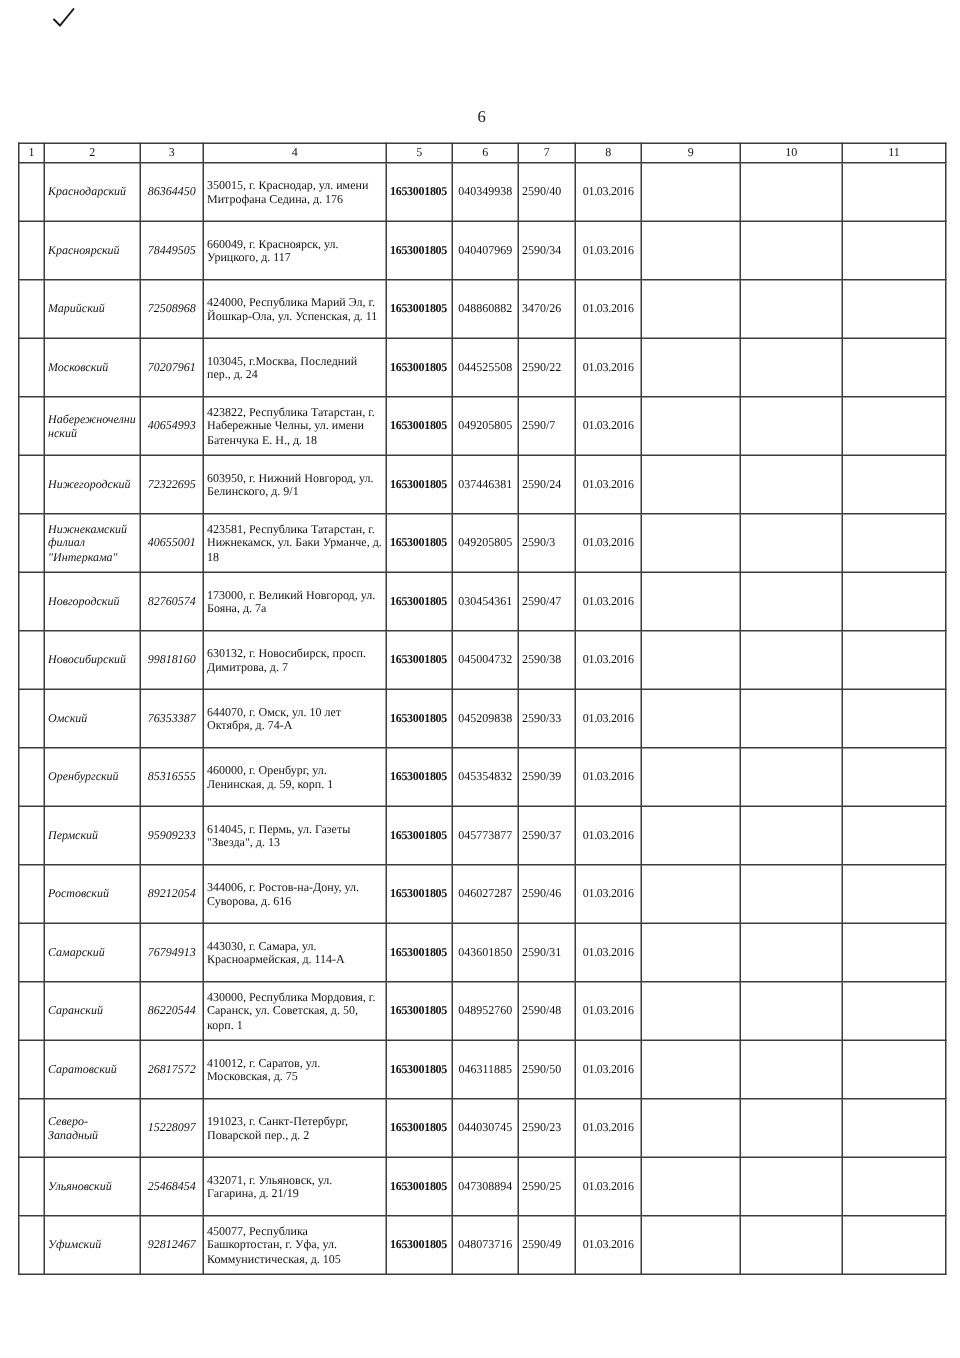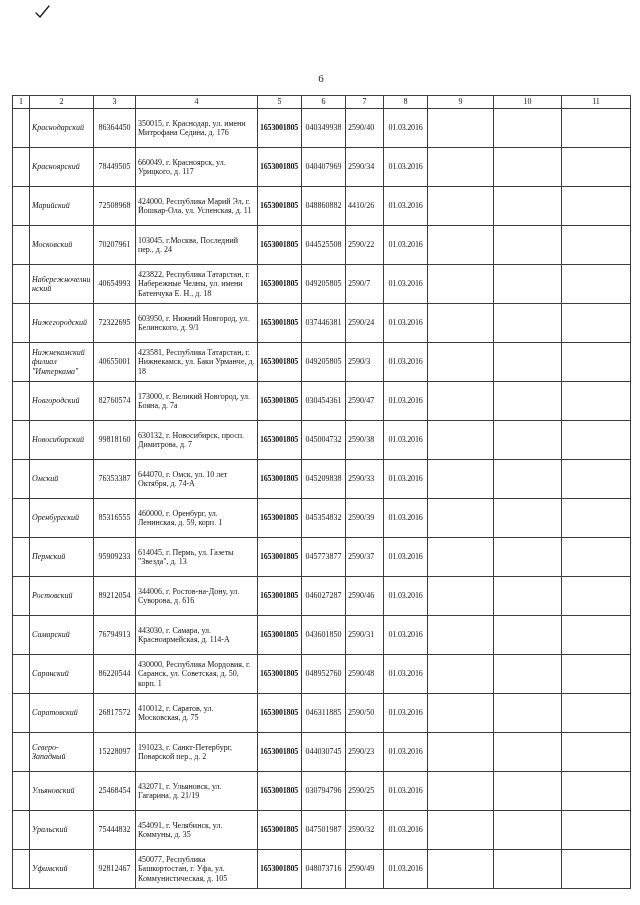--- a/index.html
+++ b/index.html
@@ -27,21 +27,21 @@
     vertical-align:middle;
     font-size:8px;line-height:1.15;
     overflow:hidden;
     word-wrap:break-word;
   }
   tr.hdr-row{height:13px;}
   td.hdr-cell{text-align:center;font-size:8px;padding:0;line-height:12px;}
   tr.data-row{height:39px;}
   td.c-num{width:17px;}
   td.c-name{font-size:8.5px;padding-left:3px;font-style:italic;}
-  td.c-code{text-align:center;}
+  td.c-code{text-align:center;font-style:italic;}
   td.c-addr{font-size:8px;padding-left:3px;}
   td.c-inn{text-align:left;letter-spacing:-0.2px;font-weight:bold;}
   td.c-bik{text-align:center;}
   td.c-reg{text-align:left;}
   td.c-date{text-align:center;letter-spacing:-0.2px;}
   col.w1{width:17px}col.w2{width:64px}col.w3{width:42px}col.w4{width:122px}
   col.w5{width:44px}col.w6{width:44px}col.w7{width:38px}col.w8{width:44px}
   col.w9{width:66px}col.w10{width:68px}col.w11{width:69px}
 </style>
 </head>
@@ -111,21 +111,21 @@
           <td class="c-e10"></td>
           <td class="c-e11"></td>
         </tr>
         <tr class="data-row">
           <td class="c-num"></td>
           <td class="c-name">Марийский</td>
           <td class="c-code">72508968</td>
           <td class="c-addr">424000, Республика Марий Эл, г. Йошкар-Ола, ул. Успенская, д. 11</td>
           <td class="c-inn">1653001805</td>
           <td class="c-bik">048860882</td>
-          <td class="c-reg">4410/26</td>
+          <td class="c-reg">3470/26</td>
           <td class="c-date">01.03.2016</td>
           <td class="c-e9"></td>
           <td class="c-e10"></td>
           <td class="c-e11"></td>
         </tr>
         <tr class="data-row">
           <td class="c-num"></td>
           <td class="c-name">Московский</td>
           <td class="c-code">70207961</td>
           <td class="c-addr">103045, г.Москва, Последний пер., д. 24</td>
@@ -305,35 +305,22 @@
           <td class="c-e9"></td>
           <td class="c-e10"></td>
           <td class="c-e11"></td>
         </tr>
         <tr class="data-row">
           <td class="c-num"></td>
           <td class="c-name">Ульяновский</td>
           <td class="c-code">25468454</td>
           <td class="c-addr">432071, г. Ульяновск, ул. Гагарина, д. 21/19</td>
           <td class="c-inn">1653001805</td>
-          <td class="c-bik">030794796</td>
+          <td class="c-bik">047308894</td>
           <td class="c-reg">2590/25</td>
-          <td class="c-date">01.03.2016</td>
-          <td class="c-e9"></td>
-          <td class="c-e10"></td>
-          <td class="c-e11"></td>
-        </tr>
-        <tr class="data-row">
-          <td class="c-num"></td>
-          <td class="c-name">Уральский</td>
-          <td class="c-code">75444832</td>
-          <td class="c-addr">454091, г. Челябинск, ул. Коммуны, д. 35</td>
-          <td class="c-inn">1653001805</td>
-          <td class="c-bik">047501987</td>
-          <td class="c-reg">2590/32</td>
           <td class="c-date">01.03.2016</td>
           <td class="c-e9"></td>
           <td class="c-e10"></td>
           <td class="c-e11"></td>
         </tr>
         <tr class="data-row">
           <td class="c-num"></td>
           <td class="c-name">Уфимский</td>
           <td class="c-code">92812467</td>
           <td class="c-addr">450077, Республика Башкортостан, г. Уфа, ул. Коммунистическая, д. 105</td>

